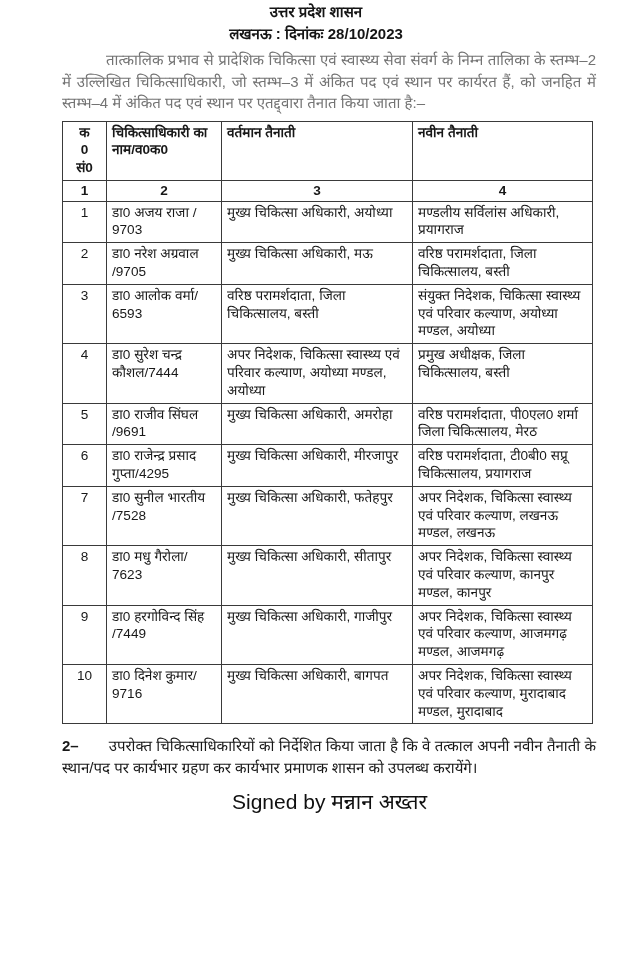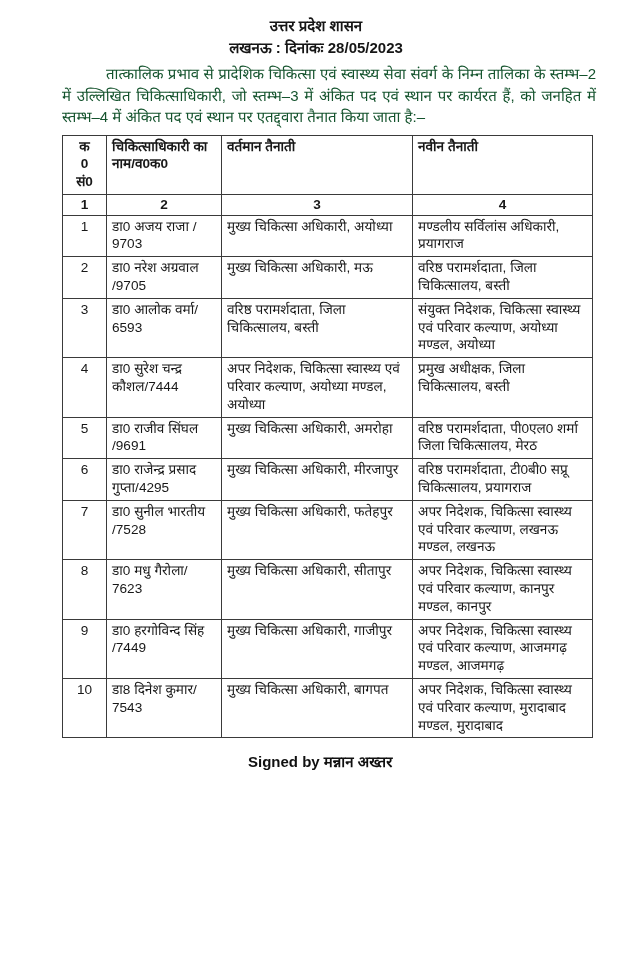--- a/index.html
+++ b/index.html
@@ -5,35 +5,35 @@
   html,body{margin:0;padding:0;}
   .page{
     position:relative;
     width:632px;height:964px;
     background:#ffffff;
     color:#1c1c1c;
     font-family:"Liberation Sans","DejaVu Sans",sans-serif;
     overflow:hidden;
     box-sizing:border-box;
   }
-  .doc-header{ text-align:center; padding-top:15px; }
+  .doc-header{ text-align:center; padding-top:1px; }
   .doc-header .hline{
     font-size:15px; line-height:22px; font-weight:bold; color:#151515;
   }
   .subject{
     display:inline-block;
     font-size:15.5px; font-weight:bold;
     text-decoration:underline;
     margin-top:5px;
   }
   .para{
     margin:4px 36px 0 62px;
     font-size:15px; line-height:21.5px;
     text-align:justify;
-    color:#14532d;
+    color:#737373;
   }
   .para.first{ text-indent:44px; }
   table.transfer{
     border-collapse:collapse;
     table-layout:fixed;
     margin:7px 0 0 62px;
     width:528px;
   }
   table.transfer td{
     border:1.5px solid #3a3a3a;
@@ -57,32 +57,32 @@
     text-align:justify;
     color:#181818;
   }
   .para2 .pnum{ font-weight:bold; margin-right:30px; }
   .sig-block{
     position:relative;
     margin-top:12px;
     height:110px;
   }
   .sig-left{
-    position:absolute; left:248px; top:0;
-    font-size:15px; line-height:24px; font-weight:bold; color:#101010;
+    position:absolute; left:232px; top:0;
+    font-size:21px; line-height:24px; font-weight:normal; color:#101010;
   }
 </style>
 </head>
 <body>
 
 <div class="page">
 
   <div class="doc-header">
     <div class="hline">उत्तर प्रदेश शासन</div>
-    <div class="hline">लखनऊ : दिनांकः 28/05/2023</div>
+    <div class="hline">लखनऊ : दिनांकः 28/10/2023</div>
   </div>
 
   <div class="para first">तात्कालिक प्रभाव से प्रादेशिक चिकित्सा एवं स्वास्थ्य सेवा संवर्ग के निम्न तालिका के स्तम्भ–2 में उल्लिखित चिकित्साधिकारी, जो स्तम्भ–3 में अंकित पद एवं स्थान पर कार्यरत हैं, को जनहित में स्तम्भ–4 में अंकित पद एवं स्थान पर एतद्द्वारा तैनात किया जाता है:–</div>
 
   <table class="transfer">
     <tbody>
       <tr class="hdr">
         <td class="c-sno">क
 0
 सं0</td>
@@ -145,27 +145,30 @@
         <td class="c-new">अपर निदेशक, चिकित्सा स्वास्थ्य एवं परिवार कल्याण, कानपुर मण्डल, कानपुर</td>
       </tr>
       <tr>
         <td class="c-sno">9</td>
         <td class="c-name">डा0 हरगोविन्द सिंह  /7449</td>
         <td class="c-cur">मुख्य चिकित्सा अधिकारी, गाजीपुर</td>
         <td class="c-new">अपर निदेशक, चिकित्सा स्वास्थ्य एवं परिवार कल्याण, आजमगढ़ मण्डल, आजमगढ़</td>
       </tr>
       <tr>
         <td class="c-sno">10</td>
-        <td class="c-name">डा8 दिनेश कुमार/ 7543</td>
+        <td class="c-name">डा0 दिनेश कुमार/ 9716</td>
         <td class="c-cur">मुख्य चिकित्सा अधिकारी, बागपत</td>
         <td class="c-new">अपर निदेशक, चिकित्सा स्वास्थ्य एवं परिवार कल्याण, मुरादाबाद मण्डल, मुरादाबाद</td>
       </tr>
     </tbody>
   </table>
 
+  <div class="para2">
+    <span class="pnum">2–</span><span>उपरोक्त चिकित्साधिकारियों को निर्देशित किया जाता है कि वे तत्काल अपनी नवीन तैनाती के स्थान/पद पर कार्यभार ग्रहण कर कार्यभार प्रमाणक शासन को उपलब्ध करायेंगे।</span>
+  </div>
 
   <div class="sig-block">
     <div class="sig-left">
       <div>Signed by मन्नान अख्तर</div>
 
     </div>
 
   </div>
 
 </div>

